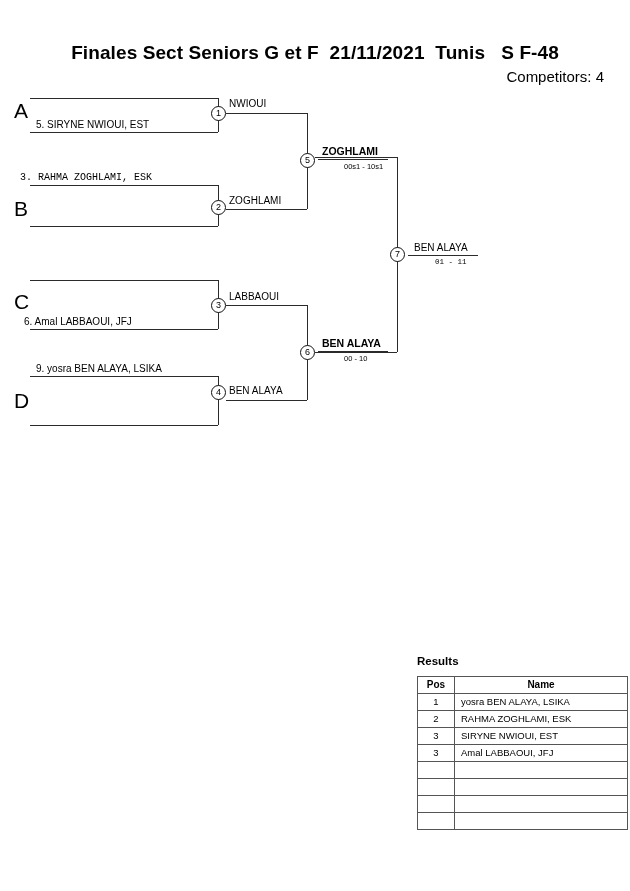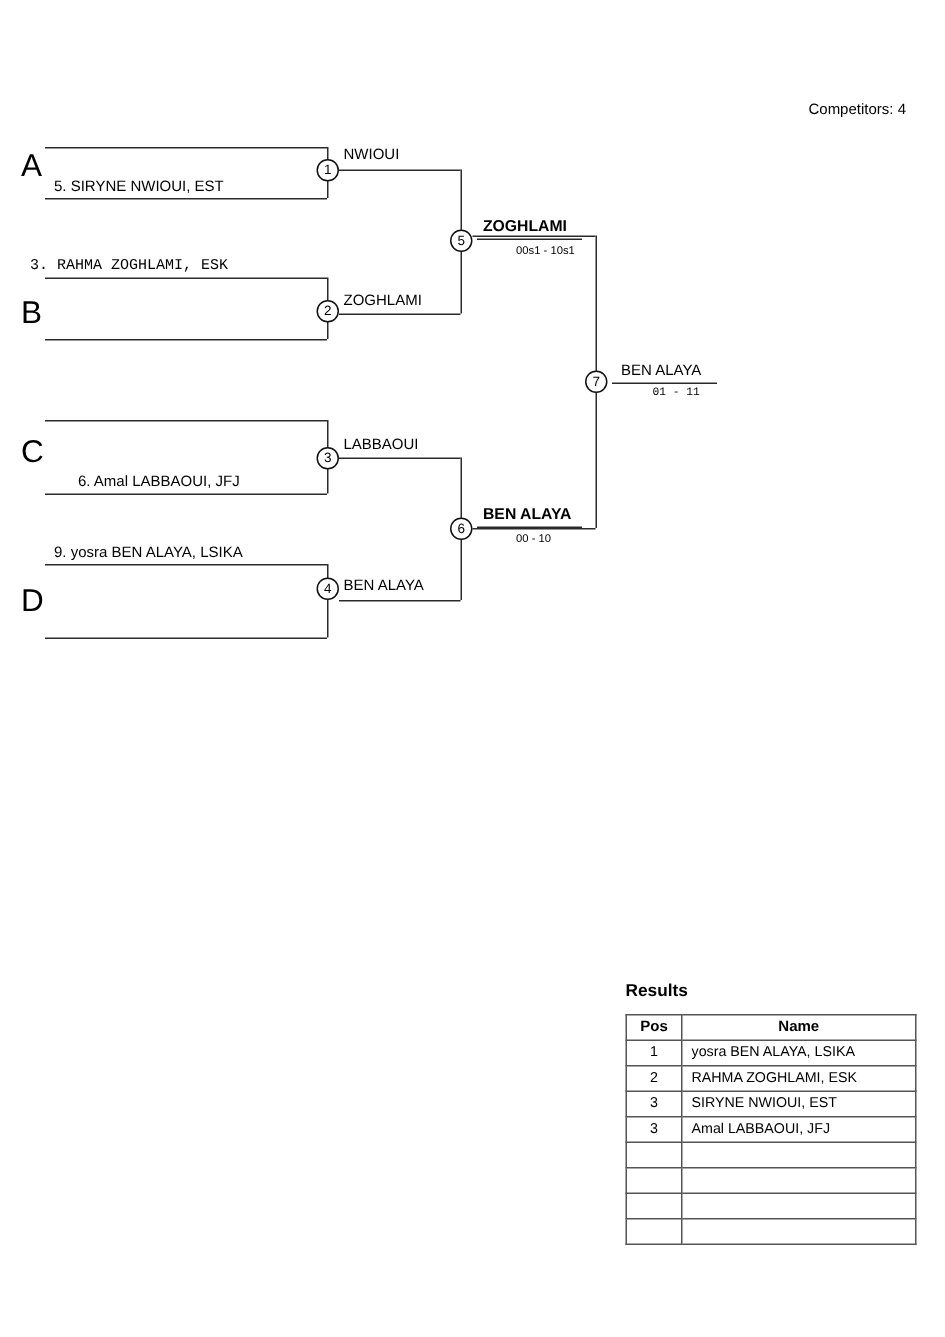--- a/index.html
+++ b/index.html
@@ -29,21 +29,21 @@
     width: 630px;
     text-align: center;
     font-size: 19px;
     font-weight: bold;
     letter-spacing: 0.1px;
     white-space: pre;
   }
   #competitors {
     position: absolute;
     right: 26px; top: 68px;
-    font-size: 10px;
+    font-size: 15px;
     white-space: pre;
   }
 
   
   .hline {
     position: absolute;
     height: 0;
     border-top: 1.6px solid #2b2b2b;
   }
   .vline {
@@ -99,21 +99,21 @@
     position: absolute;
     left: 417px; top: 655px;
     width: 187px;
     text-align: left;
     font-size: 11.5px;
     font-weight: bold;
   }
   #results-table {
     position: absolute;
     left: 417px; top: 676px;
-    width: 194px;
+    width: 211px;
     border-collapse: collapse;
     border: 1.6px solid #111;
     background: #fff;
   }
   #results-table td, #results-table th {
     border: 1px solid #555;
     height: 16px;
     font-size: 9.5px;
     font-weight: normal;
     padding: 0 3px;
@@ -132,20 +132,21 @@
     text-align: left;
     padding-left: 6px;
     white-space: pre;
   }
 </style>
 </head>
 <body>
 
 <div class="sheet">
 
+  <div id="title">Finales Sect Seniors G et F  21/11/2021  Tunis   S F-48</div>
   <div id="competitors">Competitors: 4</div>
 
   <div class="grpletter" style="left:14px; top:100px;">A</div>
   <div class="hline" style="left:30px; top:98px;  width:188px;"></div>
   <div class="hline" style="left:30px; top:132px; width:188px;"></div>
   <div class="vline" style="left:218px; top:98px; height:34px;"></div>
   <div class="entrant" style="left:36px; top:120px;">5. SIRYNE NWIOUI, EST</div>
   <div class="circle" style="left:211px; top:106px;">1</div>
   <div class="winner" style="left:229px; top:99px;">NWIOUI</div>
 
@@ -154,21 +155,21 @@
   <div class="hline" style="left:30px; top:226px; width:188px;"></div>
   <div class="vline" style="left:218px; top:185px; height:41px;"></div>
   <div class="entrant" style="left:20px; top:173px;font-family:Liberation Mono, monospace;">3. RAHMA ZOGHLAMI, ESK</div>
   <div class="circle" style="left:211px; top:200px;">2</div>
   <div class="winner" style="left:229px; top:196px;">ZOGHLAMI</div>
 
   <div class="grpletter" style="left:14px; top:291px;">C</div>
   <div class="hline" style="left:30px; top:280px; width:188px;"></div>
   <div class="hline" style="left:30px; top:329px; width:188px;"></div>
   <div class="vline" style="left:218px; top:280px; height:49px;"></div>
-  <div class="entrant" style="left:52px; top:317px;">6. Amal LABBAOUI, JFJ</div>
+  <div class="entrant" style="left:24px; top:317px;">6. Amal LABBAOUI, JFJ</div>
   <div class="circle" style="left:211px; top:298px;">3</div>
   <div class="winner" style="left:229px; top:292px;">LABBAOUI</div>
 
   <div class="grpletter" style="left:14px; top:390px;">D</div>
   <div class="hline" style="left:30px; top:376px; width:188px;"></div>
   <div class="hline" style="left:30px; top:425px; width:188px;"></div>
   <div class="vline" style="left:218px; top:376px; height:49px;"></div>
   <div class="entrant" style="left:36px; top:364px;">9. yosra BEN ALAYA, LSIKA</div>
   <div class="circle" style="left:211px; top:385px;">4</div>
   <div class="winner" style="left:229px; top:386px;">BEN ALAYA</div>

